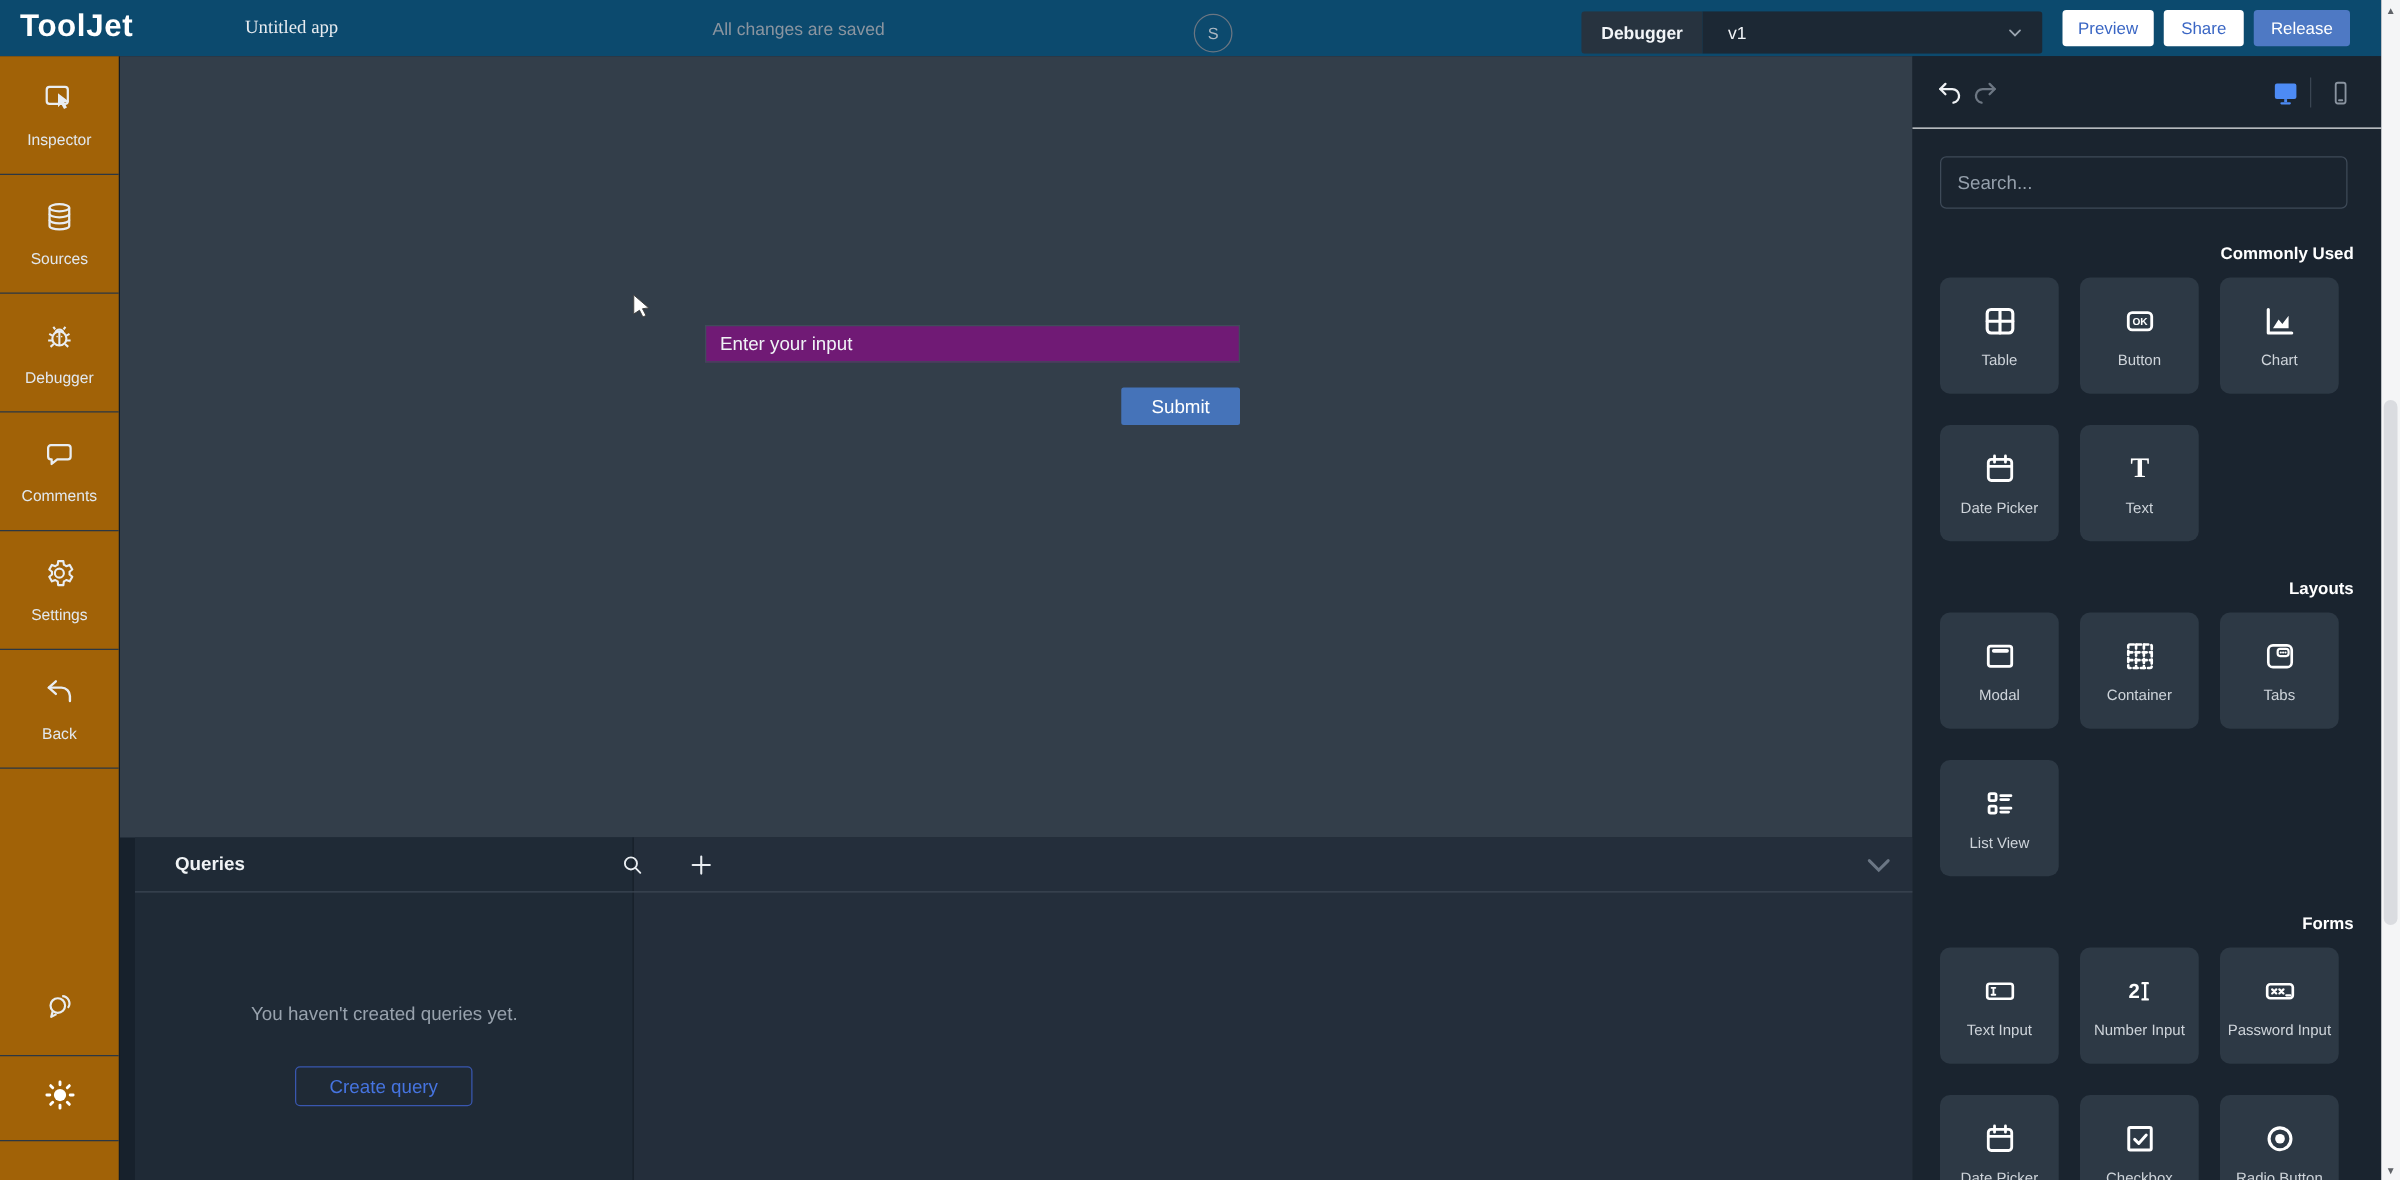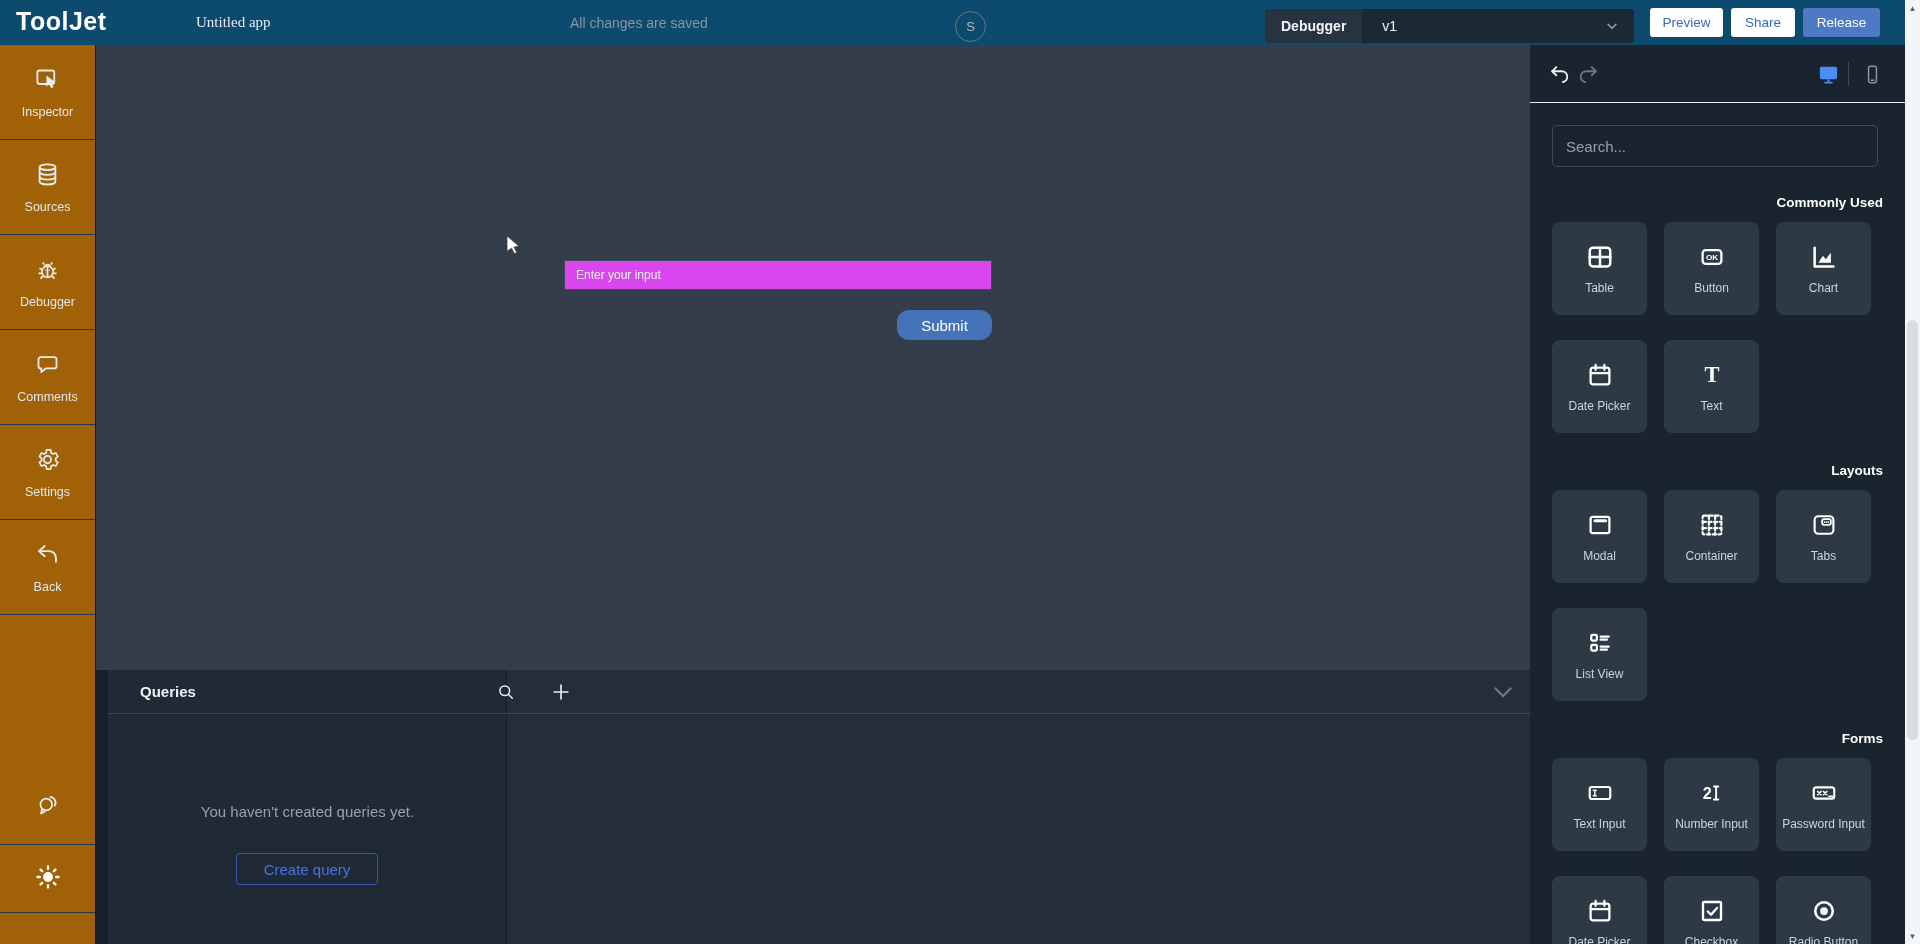--- a/index.html
+++ b/index.html
@@ -33,25 +33,25 @@
                align-items:center; justify-content:center; gap:8px; cursor:pointer; }
   .side-item svg { stroke:#e9edf1; }
   .side-label { font-size:12.5px; color:#e2e8ee; }
   .side-bottom { position:absolute; left:0; top:725px; width:100%; }
   .side-cell { height:75px; display:flex; align-items:center; justify-content:center; }
   .b1 { height:75px; border-bottom:1px solid #2b3744; }
   .b2 { height:68px; border-bottom:1px solid #2b3744; }
 
   
   .canvas { position:absolute; left:96px; top:45px; width:1434px; height:625px; background:#333e4a; }
-  .ti-widget { position:absolute; left:468px; top:215px; width:428px; height:30px; background:#d946ef;
-               border:1px solid #3f4b59; color:#f0f3f6; font-size:12px; display:flex; align-items:center;
+  .ti-widget { position:absolute; left:468px; top:215px; width:428px; height:30px; background:#701a75;
+               border:1px solid #3f4b59; color:#f0f3f6; font-size:15px; display:flex; align-items:center;
                padding-left:11px; }
   .submit-btn { position:absolute; left:801px; top:265px; width:95px; height:30px; background:#4573b9;
-                color:#fff; font-size:15px; border:none; border-radius:12px; font-family:inherit; cursor:pointer; }
+                color:#fff; font-size:15px; border:none; border-radius:2px; font-family:inherit; cursor:pointer; }
   .cursor { position:absolute; left:410px; top:190px; }
 
   
   .queries { position:absolute; left:108px; top:670px; width:1434px; height:274px; background:#242e3b; }
   .q-left { position:absolute; left:0; top:0; width:399px; height:274px; background:#1f2a36;
             border-right:1px solid #161f29; }
   .q-header { position:absolute; left:0; top:0; width:1434px; height:44px; border-bottom:1px solid #3d4754; }
   .q-title { position:absolute; left:32px; top:13px; font-size:15px; font-weight:bold; color:#f0f3f5; }
   .q-icon { position:absolute; top:9px; width:26px; height:26px; display:flex; align-items:center;
             justify-content:center; cursor:pointer; }

